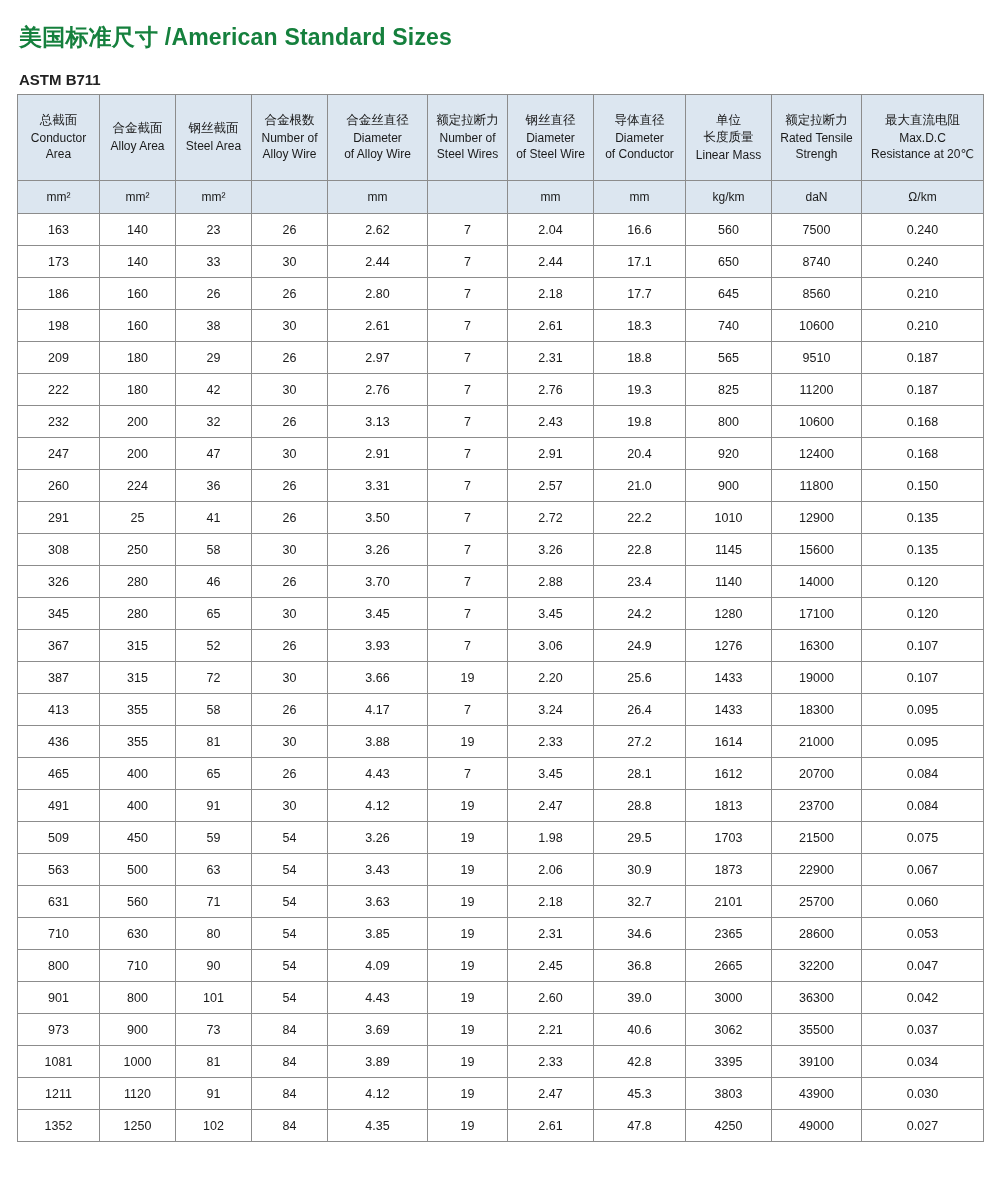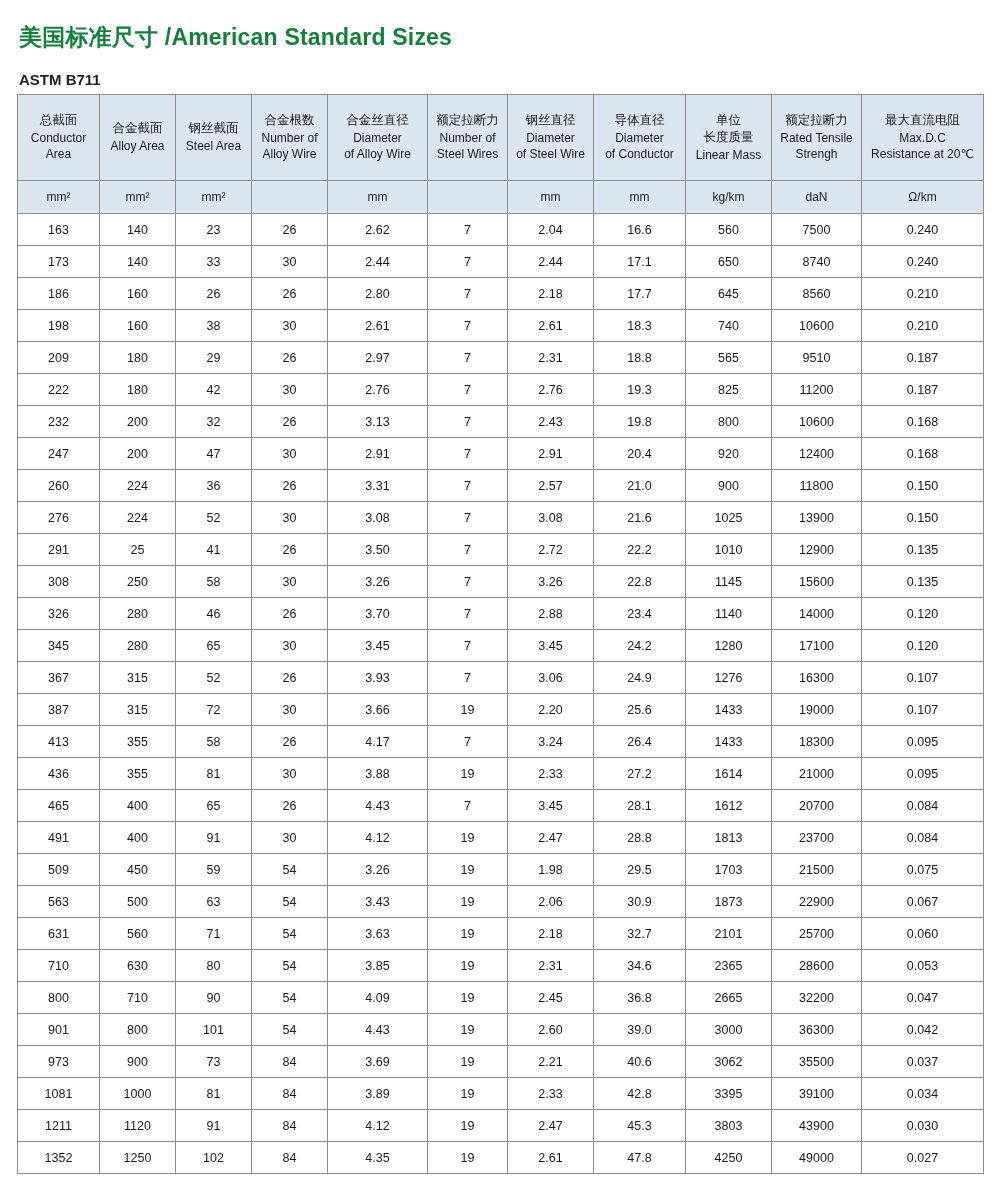--- a/index.html
+++ b/index.html
@@ -262,33 +262,20 @@
           <td>26</td>
           <td>3.31</td>
           <td>7</td>
           <td>2.57</td>
           <td>21.0</td>
           <td>900</td>
           <td>11800</td>
           <td>0.150</td>
         </tr>
         <tr>
-          <td>276</td>
-          <td>224</td>
-          <td>52</td>
-          <td>30</td>
-          <td>3.08</td>
-          <td>7</td>
-          <td>3.08</td>
-          <td>21.6</td>
-          <td>1025</td>
-          <td>13900</td>
-          <td>0.150</td>
-        </tr>
-        <tr>
           <td>291</td>
           <td>25</td>
           <td>41</td>
           <td>26</td>
           <td>3.50</td>
           <td>7</td>
           <td>2.72</td>
           <td>22.2</td>
           <td>1010</td>
           <td>12900</td>

